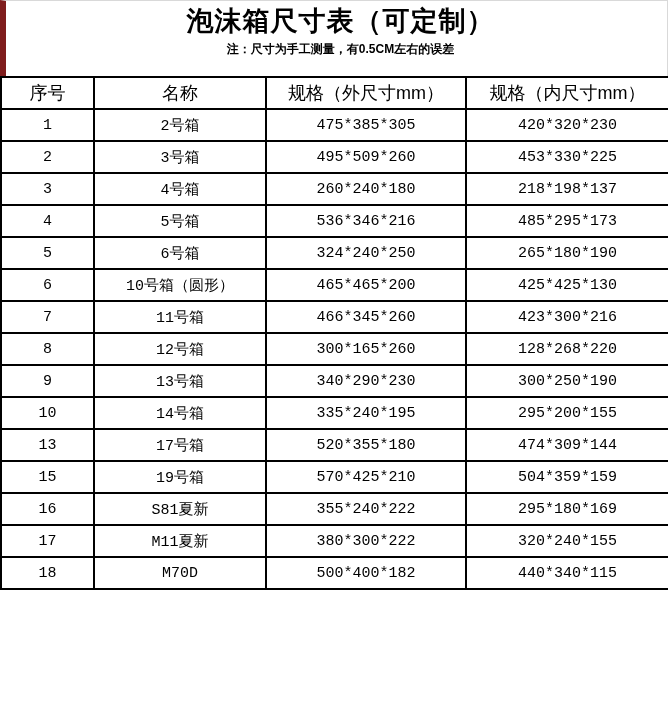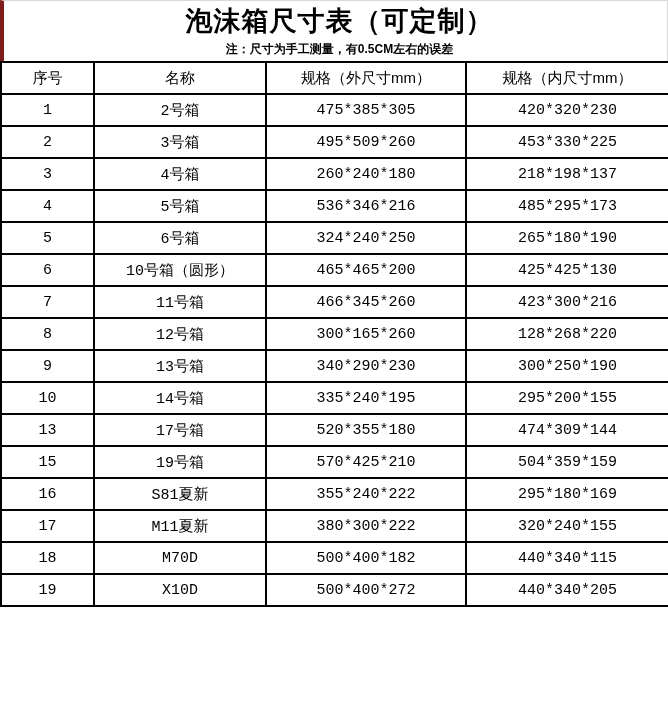--- a/index.html
+++ b/index.html
@@ -14,23 +14,23 @@
     color: #000000;
     font-family: "Liberation Sans", sans-serif;
   }
   .page {
     width: 668px;
     height: 705px;
     box-sizing: border-box;
   }
   .title-block {
     box-sizing: border-box;
-    height: 61px;
+    height: 76px;
     border-top: 1px solid #d9d9d9;
-    border-left: 4px solid #7f1d1d;
+    border-left: 6px solid #7f1d1d;
     border-right: 1px solid #d9d9d9;
     text-align: center;
     padding-top: 4px;
     overflow: hidden;
     padding-left: 8px;
   }
   .title {
     font-size: 27px;
     font-weight: bold;
     line-height: 33px;
@@ -54,21 +54,21 @@
     border: 2px solid #000000;
     height: 30px;
     padding: 0;
     text-align: center;
     vertical-align: middle;
     overflow: hidden;
     white-space: nowrap;
   }
   .size-table th {
     font-weight: normal;
-    font-size: 15px;
+    font-size: 18px;
     font-family: "Liberation Sans", sans-serif;
   }
   .size-table td {
     font-size: 15px;
     font-family: "Liberation Mono", "DejaVu Sans Mono", monospace;
   }
 </style>
 </head>
 <body>
 
@@ -178,22 +178,16 @@
     <td>M11夏新</td>
     <td>380*300*222</td>
     <td>320*240*155</td>
   </tr>
         <tr>
     <td>18</td>
     <td>M70D</td>
     <td>500*400*182</td>
     <td>440*340*115</td>
   </tr>
-        <tr>
-    <td>19</td>
-    <td>X10D</td>
-    <td>500*400*272</td>
-    <td>440*340*205</td>
-  </tr>
       </tbody>
   </table>
 
 </div>
 
 </body></html>

